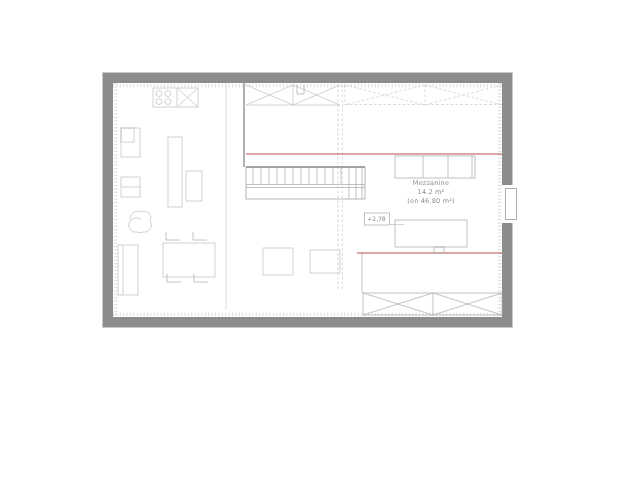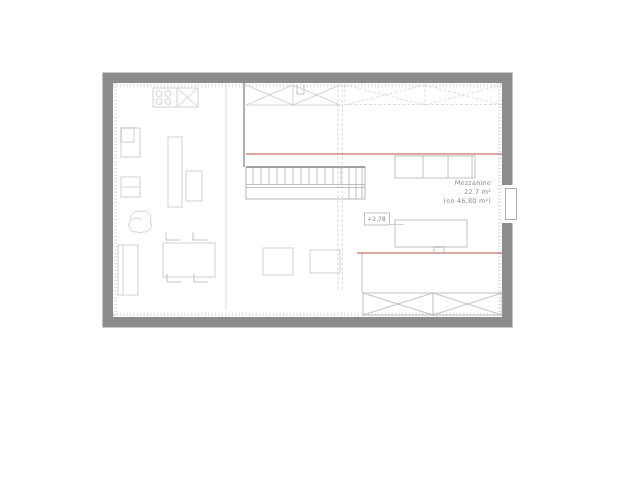--- a/index.html
+++ b/index.html
@@ -13,21 +13,21 @@
   .hatch{stroke:#dcdcdc;stroke-width:3.6;stroke-dasharray:1 2.4;}
   .f{stroke:#c6c6c6;stroke-width:.8;}
   .f2{stroke:#b2b2b2;stroke-width:.8;}
   .s{stroke:#a6a6a6;stroke-width:.8;}
   .sd{stroke:#8f8f8f;stroke-width:1.4;}
   .w{stroke:#9e9e9e;stroke-width:1.6;}
   .faint{stroke:#d2d2d2;stroke-width:.8;}
   .dash{stroke:#cfcfcf;stroke-width:.8;stroke-dasharray:2.6 2.2;}
   .red{stroke:#bd5149;stroke-width:1.1;}
   .thin{stroke-width:.7;}
-  .mezz-label{position:absolute;left:258px;top:96px;width:120px;text-align:right;
+  .mezz-label{position:absolute;left:258px;top:96px;width:120px;text-align:center;
               font-size:6.5px;line-height:9px;color:#8f8f8f;letter-spacing:.2px;}
   .elev{position:absolute;left:251px;top:130px;width:25px;height:12px;line-height:12px;
         text-align:center;font-size:6px;color:#8a8a8a;}
   .win-patch{position:absolute;left:389px;top:102px;width:11px;height:38px;background:#fff;}
   .win-sill{position:absolute;left:392px;top:105px;width:12px;height:32px;background:#fff;
             border:1px solid #adadad;box-sizing:border-box;}
 </style>
 </head>
 <body>
 
@@ -137,20 +137,20 @@
         <rect class="f2" x="250" y="210" width="139" height="22"></rect>
         <path class="f2" d="M320 210V232 M250 210L320 232 M320 210L250 232 M320 210L389 232 M389 210L320 232"></path>
       </g>
     </svg>
 
     <div class="win-patch"></div>
     <div class="win-sill"></div>
 
     <div class="mezz-label">
       <div>Mezzanine</div>
-      <div>22.7 m²</div>
+      <div>14.2 m²</div>
       <div>(en 46,80 m²)</div>
     </div>
 
     <div class="elev">+2,78</div>
 
   </div>
 </div>
 
 </body></html>

